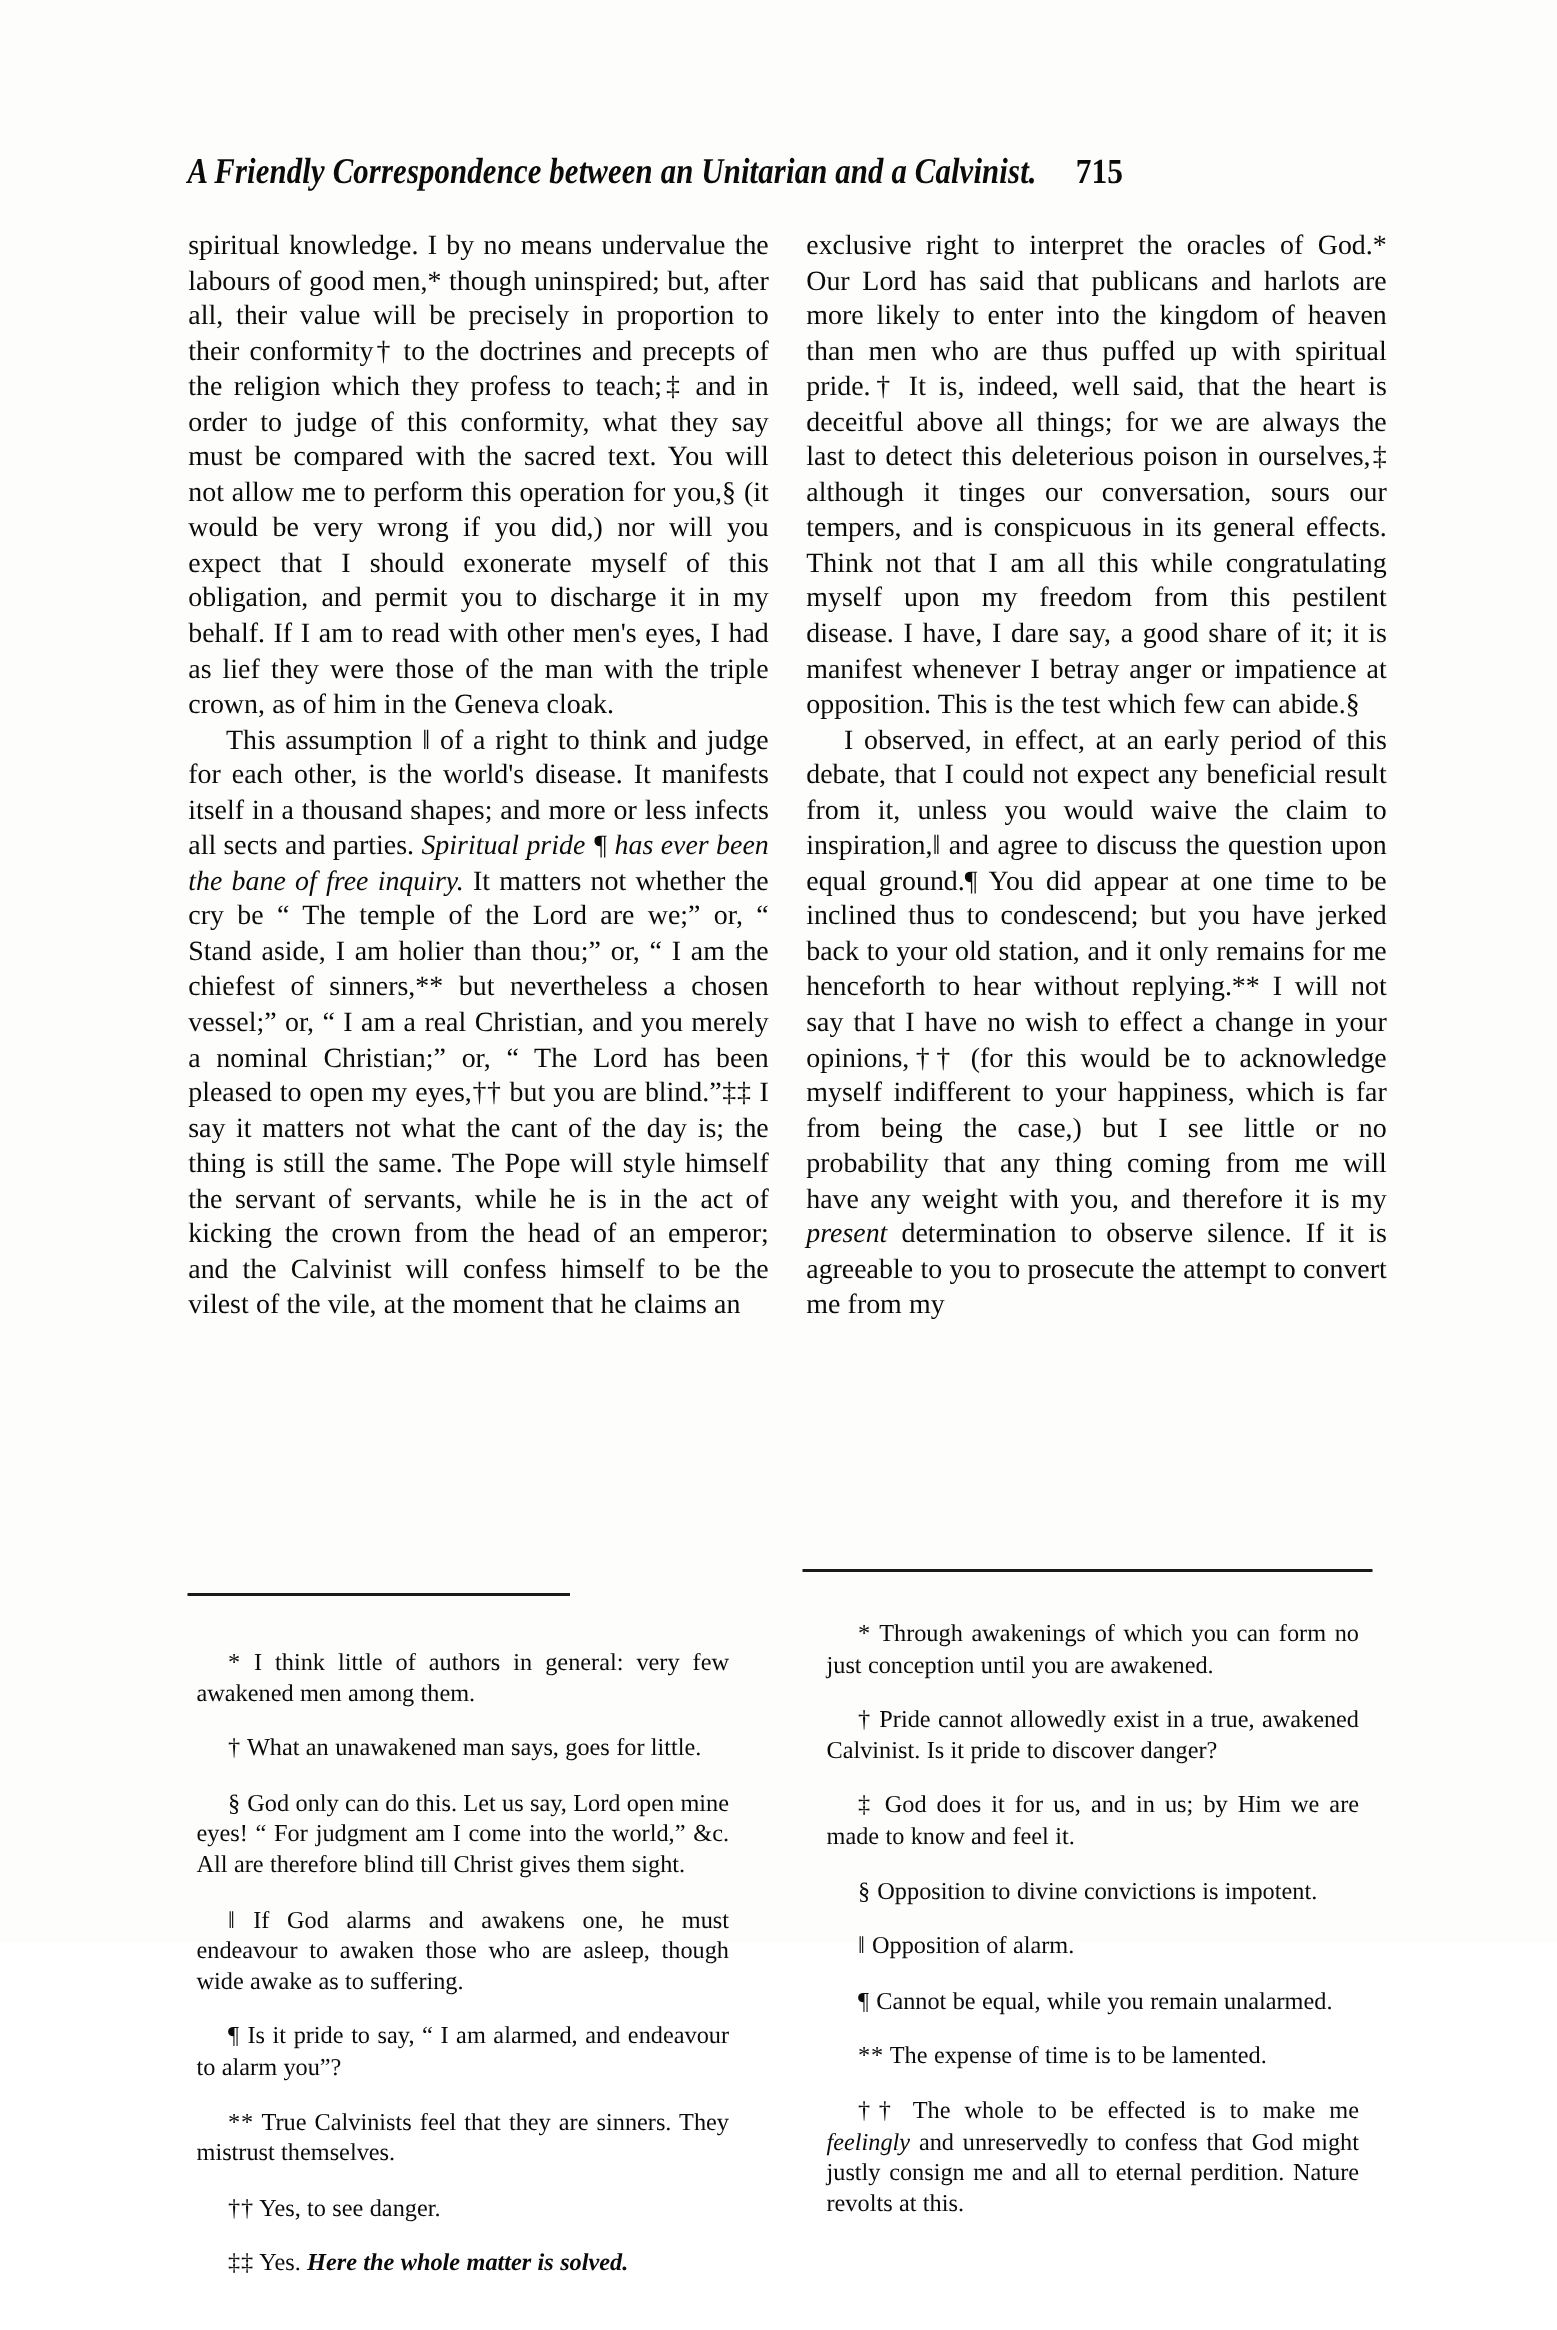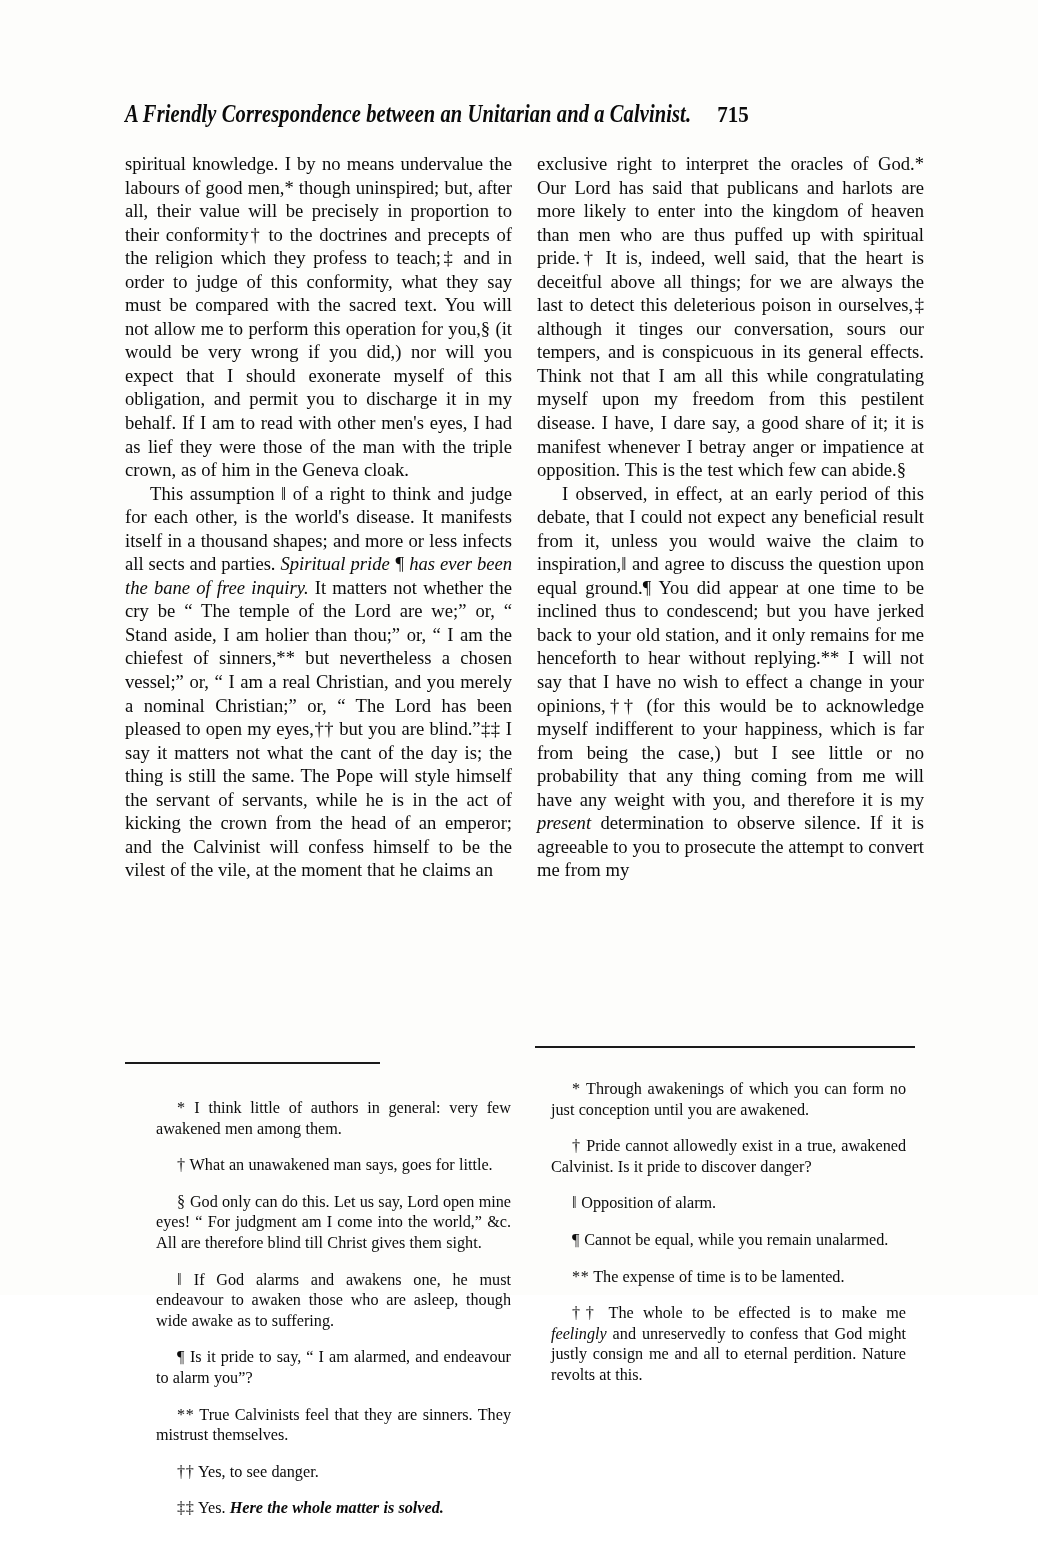--- a/index.html
+++ b/index.html
@@ -51,20 +51,21 @@
   }
 
   
   .columns {
     position: absolute;
     left: 125px;
     top: 152px;
     width: 800px;
     display: flex;
     gap: 25px;
+    justify-content: center;
   }
   .col {
     width: 387px;
     position: relative;
   }
 
   .body-text p {
     margin: 0;
     font-size: 18.6px;
     line-height: 23.55px;
@@ -85,21 +86,21 @@
     border-top: 2px solid #1a1a1a;
   }
   .fn-rule.left  { left: 125px;  top: 1062px; width: 255px; }
   .fn-rule.right { left: 535px;  top: 1046px; width: 380px; }
 
   
   .footnotes {
     position: absolute;
     width: 387px;
   }
-  .footnotes.left  { left: 140px; top: 1082px; }
+  .footnotes.left  { left: 115px; top: 1082px; }
   .footnotes.right { left: 535px; top: 1063px; }
 
   .footnotes p {
     margin: 16px;
     font-size: 16.2px;
     line-height: 20.6px;
     text-align: justify;
     text-indent: 1.3em;
     word-spacing: 0.2px;
   }
@@ -146,19 +147,21 @@
       <p><span class="sym">§</span><span> God only can do this.  Let us say, Lord open mine eyes!  “ For judgment am I come into the world,” &amp;c.  All are therefore blind till Christ gives them sight.</span></p>
       <p><span class="sym">‖</span><span> If God alarms and awakens one, he must endeavour to awaken those who are asleep, though wide awake as to suffering.</span></p>
       <p><span class="sym">¶</span><span> Is it pride to say, “ I am alarmed, and endeavour to alarm you”?</span></p>
       <p><span class="sym">**</span><span> True Calvinists feel that they are sinners.  They mistrust themselves.</span></p>
       <p><span class="sym">††</span><span> Yes, to see danger.</span></p>
       <p><span class="sym">‡‡</span><span> Yes.  </span><i class="solved">Here the whole matter is solved.</i><span></span></p>
     </div>
   <div class="footnotes right">
       <p><span class="sym">*</span><span> Through awakenings of which you can form no just conception until you are awakened.</span></p>
       <p><span class="sym">†</span><span> Pride cannot allowedly exist in a true, awakened Calvinist.  Is it pride to discover danger?</span></p>
+      <p><span class="sym">‡</span><span> God does it for us, and in us; by Him we are made to know and feel it.</span></p>
+      <p><span class="sym">§</span><span> Opposition to divine convictions is impotent.</span></p>
       <p><span class="sym">‖</span><span> Opposition of alarm.</span></p>
       <p><span class="sym">¶</span><span> Cannot be equal, while you remain unalarmed.</span></p>
       <p><span class="sym">**</span><span> The expense of time is to be lamented.</span></p>
       <p><span class="sym">††</span><span> The whole to be effected is to make me </span><i>feelingly</i><span> and unreservedly to confess that God might justly consign me and all to eternal perdition.  Nature revolts at this.</span></p>
     </div>
 
 </div>
 
 </body></html>

